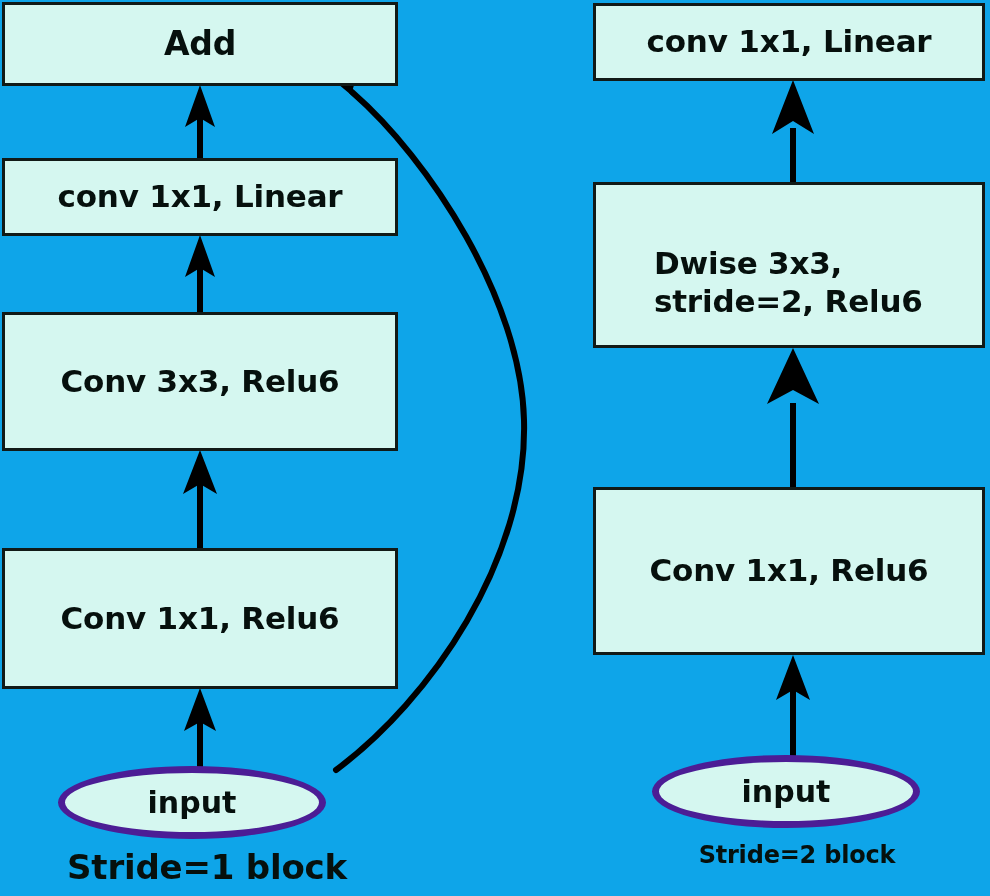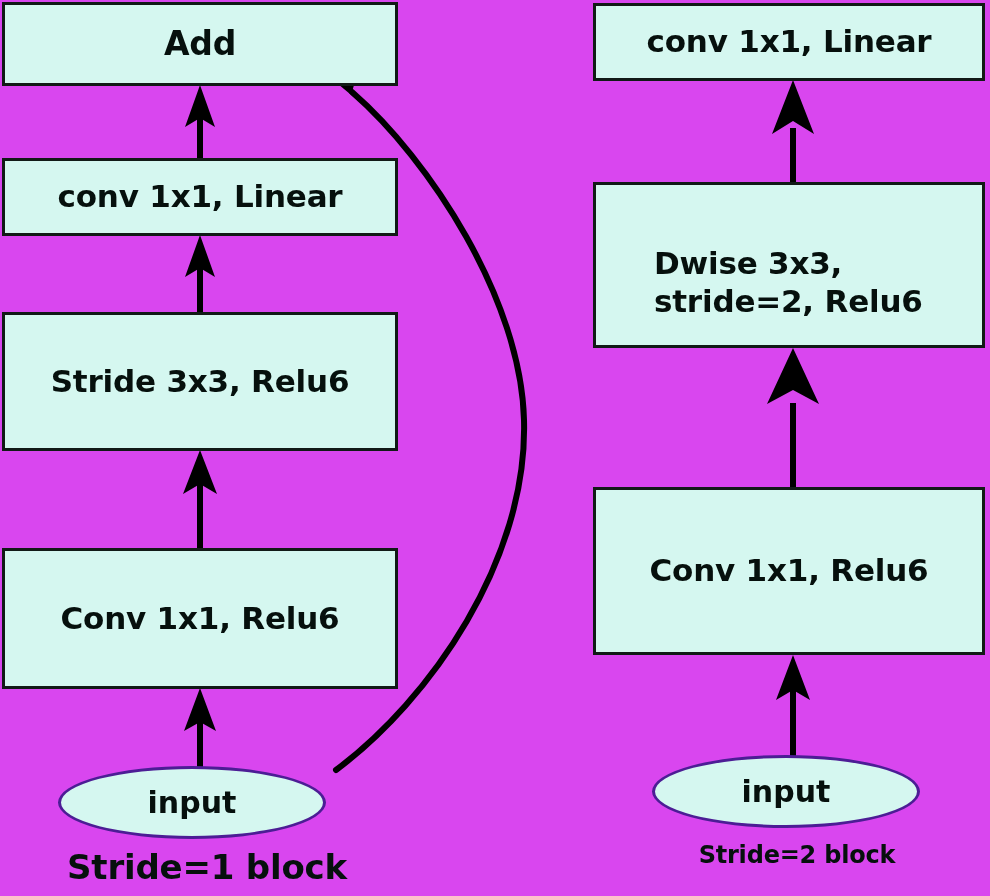--- a/index.html
+++ b/index.html
@@ -5,21 +5,21 @@
 <style>
   html, body {
     margin: 0;
     padding: 0;
     background: #ffffff;
   }
   #canvas {
     position: relative;
     width: 990px;
     height: 896px;
-    background: #d946ef;
+    background: #0ea5e9;
     overflow: hidden;
     font-family: "DejaVu Sans", "Liberation Sans", sans-serif;
   }
   svg.layer {
     position: absolute;
     left: 0;
     top: 0;
     width: 990px;
     height: 896px;
     overflow: visible;
@@ -47,21 +47,21 @@
   }
   .node-box.align-left .node-label {
     text-align: left;
     padding-left: 58px;
     margin-top: 36px;
   }
   .ellipse-node {
     position: absolute;
     box-sizing: border-box;
     background: #d5f7f0;
-    border: 3px solid #4c1d95;
+    border: 7px solid #4c1d95;
     border-radius: 50%;
     display: flex;
     align-items: center;
     justify-content: center;
   }
   .ellipse-node .node-label {
     font-family: "DejaVu Sans", "Liberation Sans", sans-serif;
     font-weight: 700;
     color: #06100d;
   }
@@ -126,21 +126,21 @@
 
   <div class="node-box" style="left:2px; top:2px; width:396px; height:84px;">
     <span class="node-label" style="font-size:33px;">Add</span>
   </div>
 
   <div class="node-box" style="left:2px; top:158px; width:396px; height:78px;">
     <span class="node-label" style="font-size:31px;">conv 1x1, Linear</span>
   </div>
 
   <div class="node-box" style="left:2px; top:312px; width:396px; height:139px;">
-    <span class="node-label" style="font-size:31px;">Stride 3x3, Relu6</span>
+    <span class="node-label" style="font-size:31px;">Conv 3x3, Relu6</span>
   </div>
 
   <div class="node-box" style="left:2px; top:548px; width:396px; height:141px;">
     <span class="node-label" style="font-size:31px;">Conv 1x1, Relu6</span>
   </div>
 
   <div class="ellipse-node" style="left:58px; top:766px; width:268px; height:73px;">
     <span class="node-label" style="font-size:30px;">input</span>
   </div>
 

